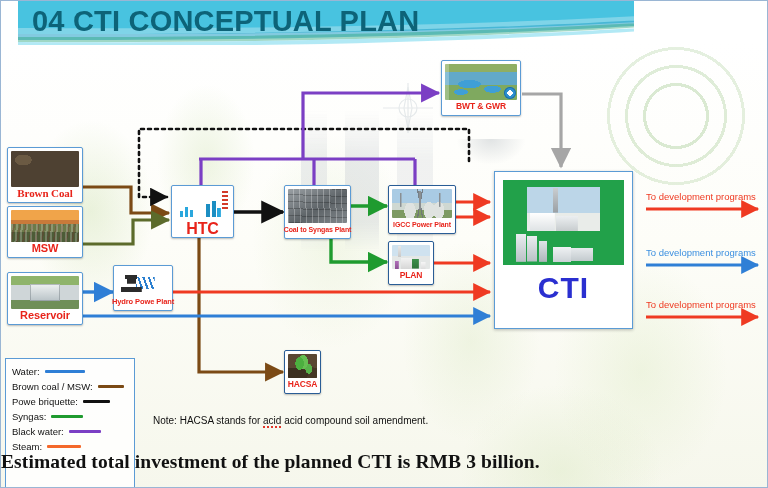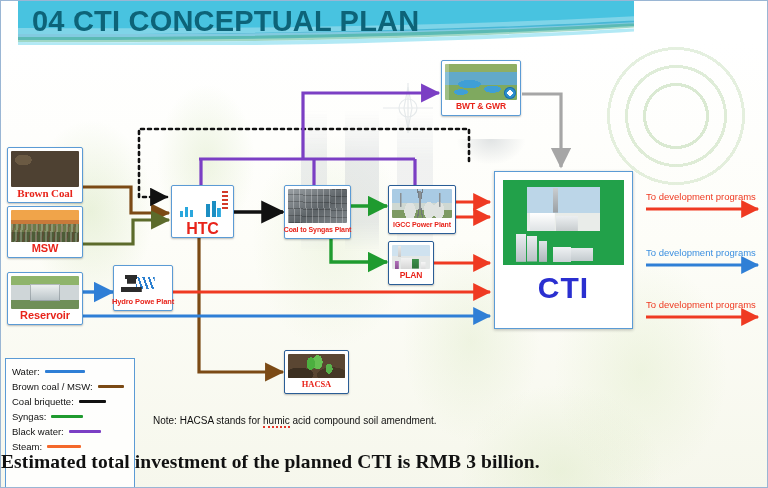--- a/index.html
+++ b/index.html
@@ -330,21 +330,21 @@
     <div class="cap" style="font-size:8.5px;">PLAN</div>
   </div>
 
   <div class="node" style="left:440px;top:59px;width:80px;height:56px;">
     <div class="thumb t-bwt">
         <span class="badge"></span>
       </div>
     <div class="cap" style="font-size:8.5px;">BWT &amp; GWR</div>
   </div>
 
-  <div class="node darkcap" style="left:283px;top:349px;width:65px;height:44px;font-family:Liberation Serif, serif;">
+  <div class="node darkcap" style="left:283px;top:349px;width:37px;height:44px;">
     <div class="thumb t-hacsa"></div>
     <div class="cap" style="font-size:8.5px;">HACSA</div>
   </div>
 
   <div class="ctibox">
     <div class="green">
       <div class="photo"></div>
       <div class="plant"></div>
     </div>
     <div class="ctilabel">CTI</div>
@@ -357,36 +357,36 @@
   <div class="legend">
     <div class="row">
       <span class="lbl">Water:</span>
       <span class="swatch" style="width:40px;background:#2f7fd6;"></span>
     </div>
     <div class="row">
       <span class="lbl">Brown coal / MSW:</span>
       <span class="swatch" style="width:26px;background:#7b4a15;"></span>
     </div>
     <div class="row">
-      <span class="lbl">Coal briquette:</span>
+      <span class="lbl">Powe briquette:</span>
       <span class="swatch" style="width:27px;background:#111111;"></span>
     </div>
     <div class="row">
       <span class="lbl">Syngas:</span>
       <span class="swatch" style="width:32px;background:#1f9b2f;"></span>
     </div>
     <div class="row">
       <span class="lbl">Black water:</span>
       <span class="swatch" style="width:32px;background:#7b3fc4;"></span>
     </div>
     <div class="row">
       <span class="lbl">Steam:</span>
       <span class="swatch" style="width:34px;background:#f4682a;"></span>
     </div>
   </div>
 
   <div class="note">
-    <span>Note: HACSA stands for </span><span class="sq">humic</span><span> acid compound  soil amendment.</span>
+    <span>Note: HACSA stands for </span><span class="sq">acid</span><span> acid compound  soil amendment.</span>
   </div>
 
   <div class="bottomline">Estimated total investment of the planned CTI  is RMB 3 billion.</div>
 
 </div>
 
 </body></html>

